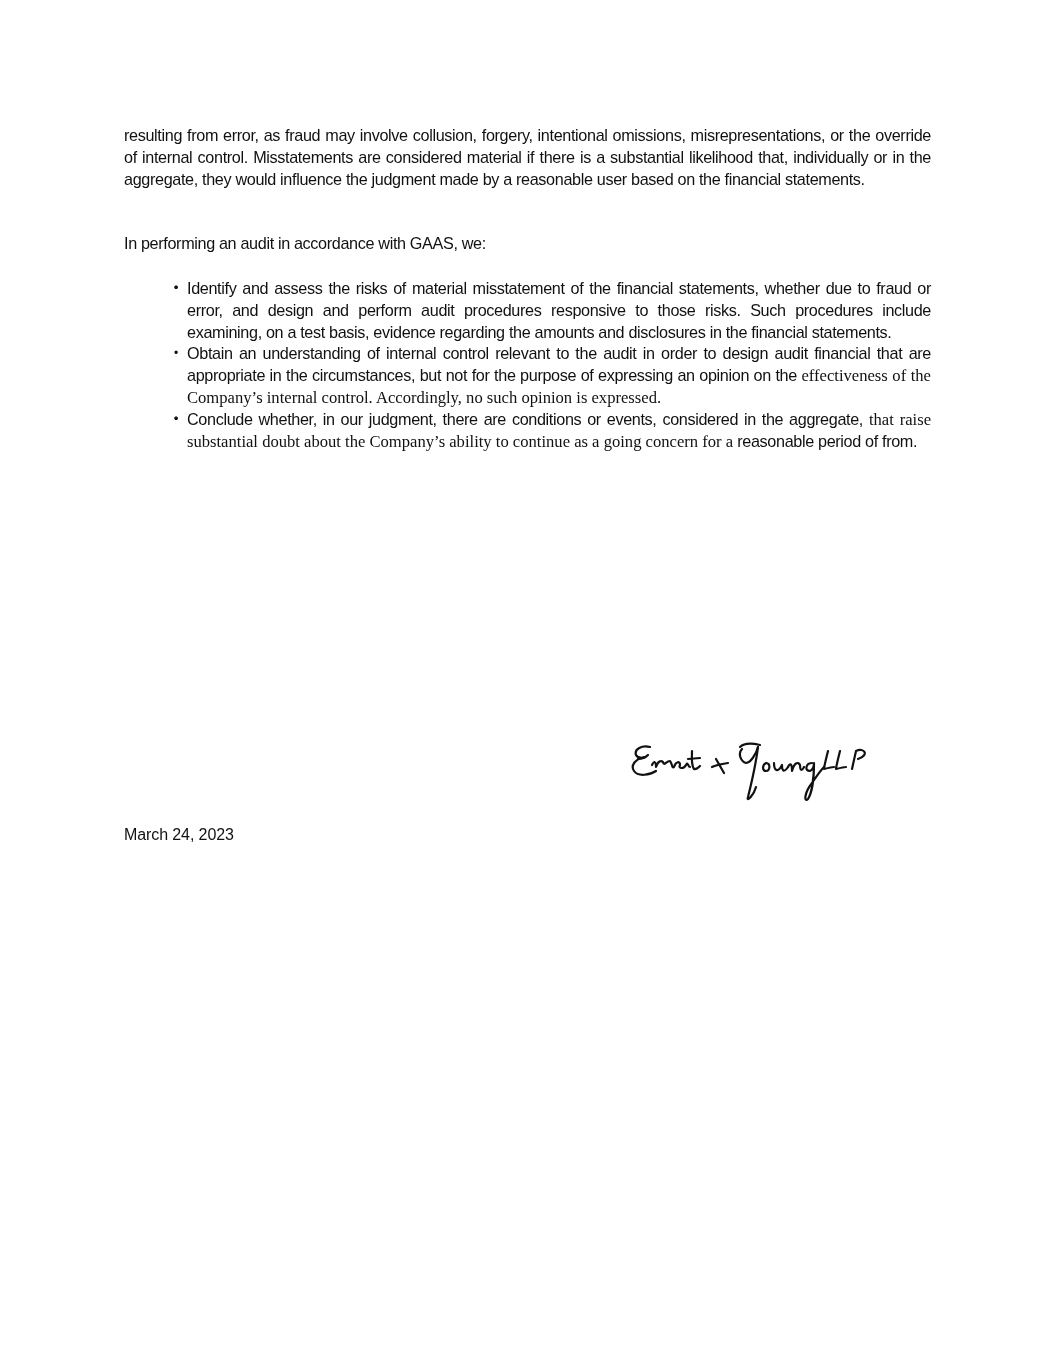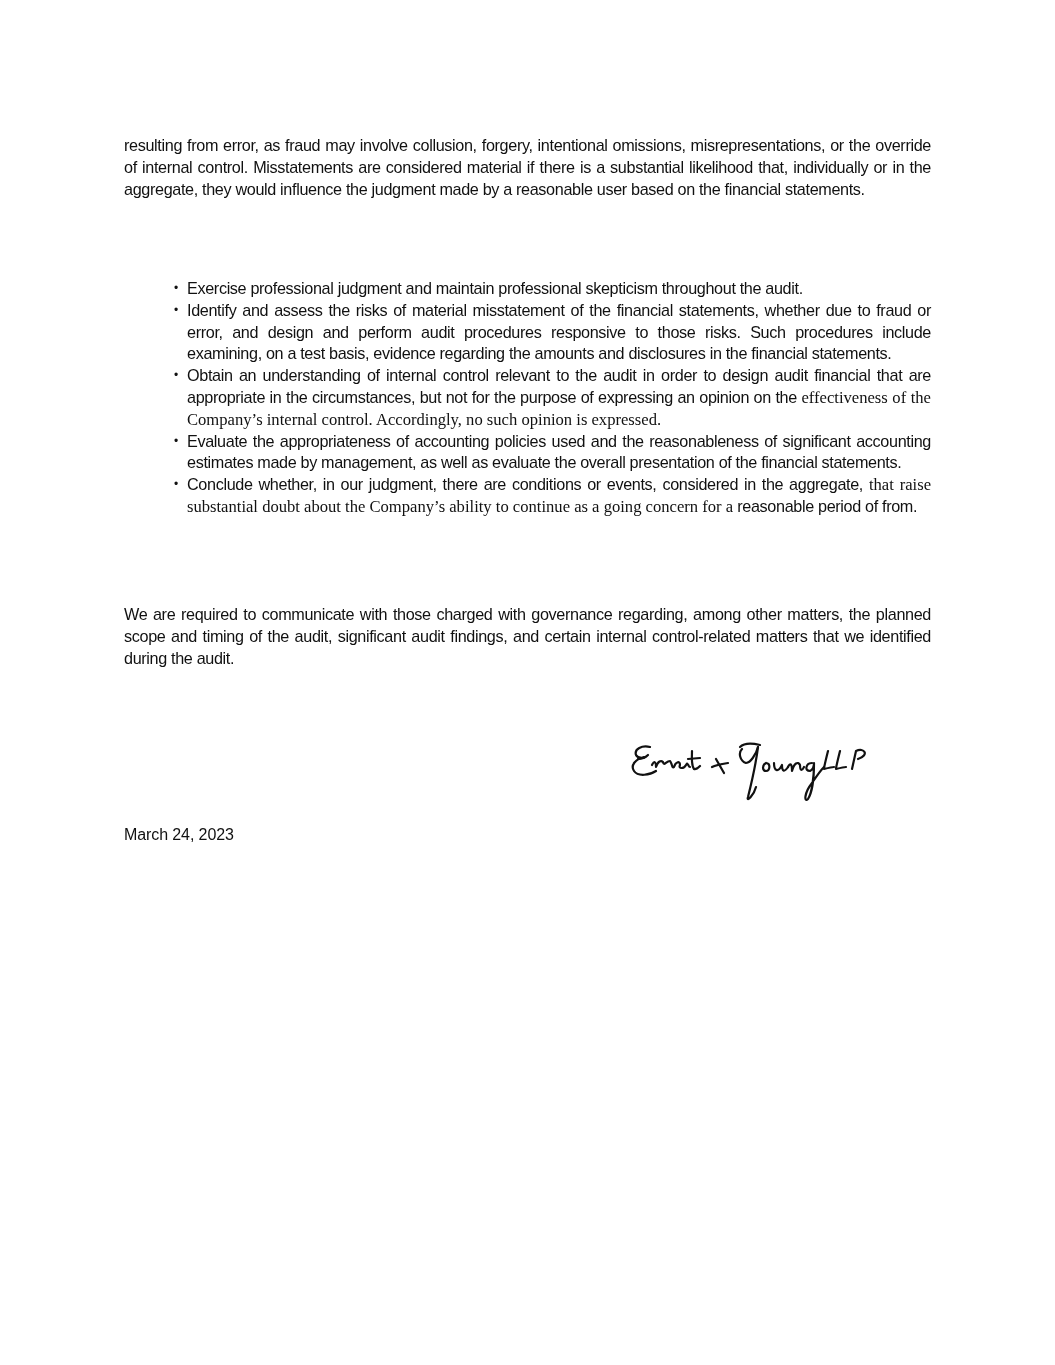--- a/index.html
+++ b/index.html
@@ -25,21 +25,21 @@
     .para {
       position: absolute;
       left: 124px;
       width: 807px;
       font-size: 16.2px;
       line-height: 21.8px;
       text-align: justify;
       letter-spacing: -0.35px;
       transform-origin: left top;
     }
-    .para-1 { top: 135px; }
+    .para-1 { top: 125px; }
     .para-2 { top: 233px; }
     .para-3 { top: 604px; }
     .bullets {
       position: absolute;
       left: 172px;
       top: 278px;
       width: 759px;
       margin: 0;
       padding: 0;
       list-style: none;
@@ -83,45 +83,43 @@
       letter-spacing: -0.1px;
     }
   </style>
 </head>
 <body>
 
 <div class="page">
 
   <p class="para para-1" style="margin:0;">resulting from error, as fraud may involve collusion, forgery, intentional omissions, misrepresentations, or the override of internal control. Misstatements are considered material if there is a substantial likelihood that, individually or in the aggregate, they would influence the judgment made by a reasonable user based on the financial statements.</p>
 
+  <p class="para para-2" style="margin:0;">In performing an audit in accordance with GAAS, we:</p>
 
   <ul class="bullets">
     <li class="bullet-item">
       <span class="bullet-dot">•</span>
-      <span>Exercise professional judgment and maintain professional skepticism throughout the audit.</span>
     </li>
     <li class="bullet-item">
       <span class="bullet-dot">•</span>
       <span>Identify and assess the risks of material misstatement of the financial statements, whether due to fraud or error, and design and perform audit procedures responsive to those risks. Such procedures include examining, on a test basis, evidence regarding the amounts and disclosures in the financial statements.</span>
     </li>
     <li class="bullet-item">
       <span class="bullet-dot">•</span>
       <span>Obtain an understanding of internal control relevant to the audit in order to design audit financial that are appropriate in the circumstances, but not for the purpose of expressing an opinion on the </span><span class="serif-span">effectiveness of the Company’s internal control. Accordingly, no such opinion is expressed.</span>
     </li>
     <li class="bullet-item">
       <span class="bullet-dot">•</span>
-      <span>Evaluate the appropriateness of accounting policies used and the reasonableness of significant accounting estimates made by management, as well as evaluate the overall presentation of the financial statements.</span>
     </li>
     <li class="bullet-item">
       <span class="bullet-dot">•</span>
       <span>Conclude whether, in our judgment, there are conditions or events, considered in the aggregate, </span><span class="serif-span">that raise substantial doubt about the Company’s ability to continue as a going concern for a </span><span>reasonable period of from.</span>
     </li>
   </ul>
 
-  <p class="para para-3" style="margin:0;">We are required to communicate with those charged with governance regarding, among other matters, the planned scope and timing of the audit, significant audit findings, and certain internal control-related matters that we identified during the audit.</p>
 
   <div class="signature">
     <svg viewBox="0 0 260 70">
       <title>Ernst + Young LLP</title>
       <g fill="none" stroke="#111" stroke-width="2.2" stroke-linecap="round" stroke-linejoin="round">
 
         <path d="M22 10 C14 8 6 12 8 18 C10 22 18 21 16 20 C8 22 2 28 6 34 C10 40 22 38 28 34"></path>
         <path d="M10 22 C14 22 18 20 20 18"></path>
 
         <path d="M24 28 C26 24 28 24 28 30 C30 24 33 23 35 25 C36 30 38 24 42 24 C44 26 44 32 46 30 C48 24 52 24 52 28 C50 32 56 32 58 28 C60 24 60 30 62 30"></path>

